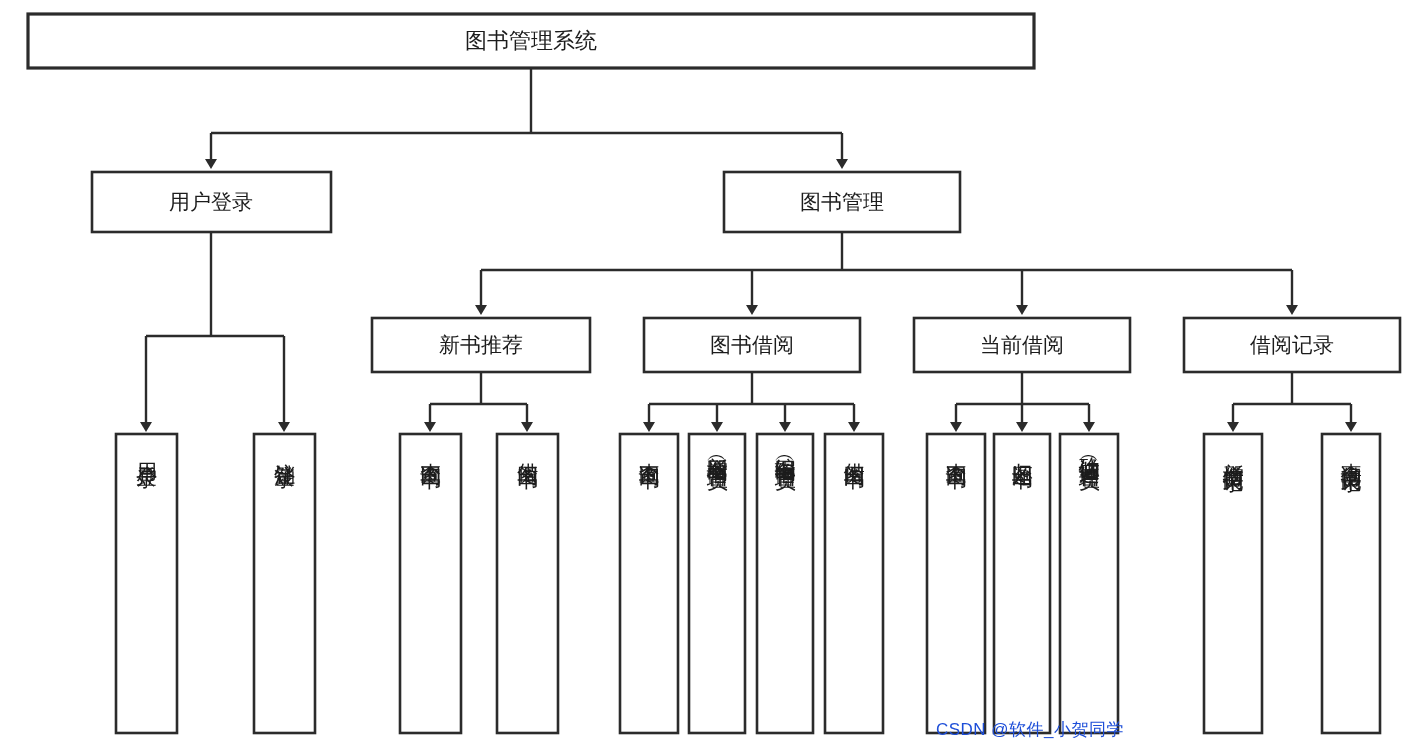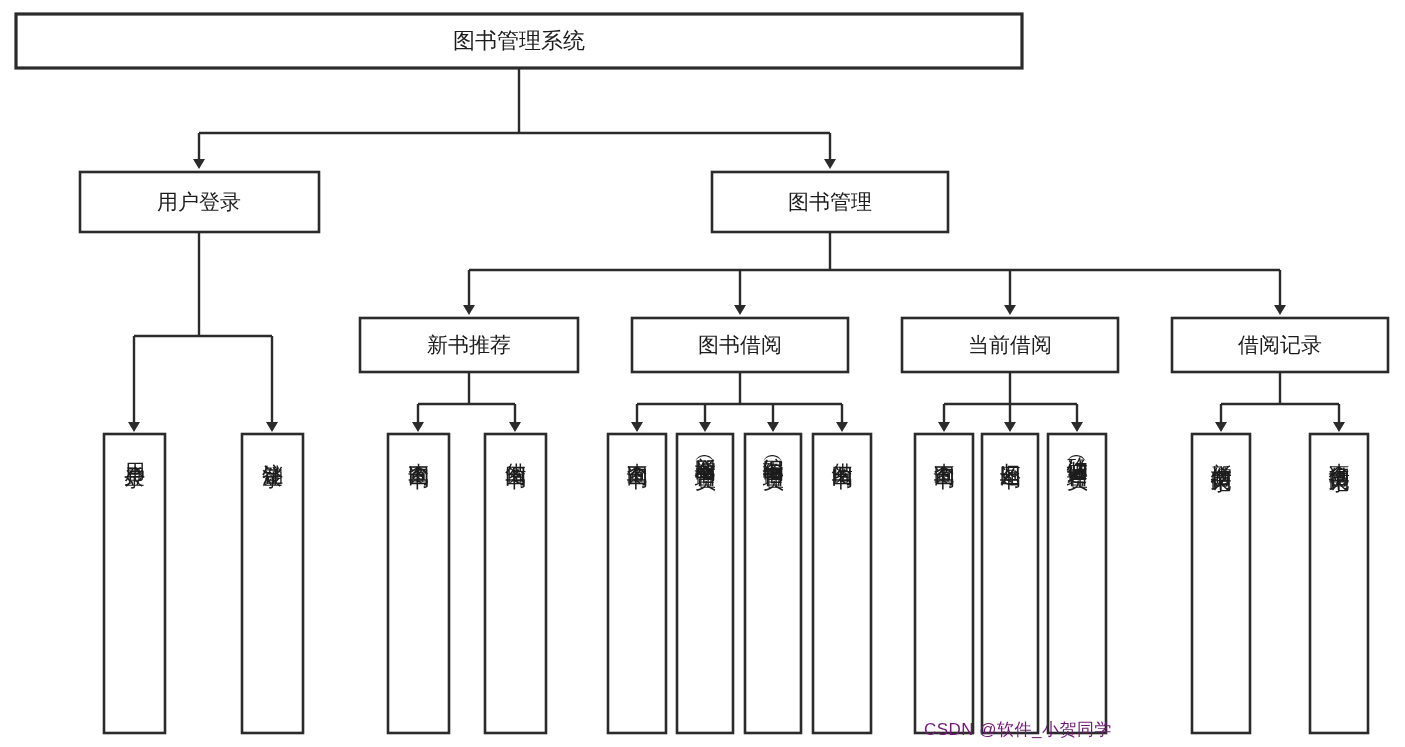--- a/index.html
+++ b/index.html
@@ -10,20 +10,21 @@
   body {
     width: 1405px;
     height: 747px;
     font-family: "Liberation Sans", "DejaVu Sans", sans-serif;
     overflow: hidden;
   }
   #diagram-root {
     position: relative;
     width: 1120px;
     height: 747px;
+    margin-left: 12px;
   }
   svg.diagram {
     position: absolute;
     top: 0;
     left: 0;
     width: 1405px;
     height: 747px;
     display: block;
   }
   .node-rect {
@@ -67,21 +68,21 @@
     letter-spacing: 2px;
     color: #1c1c1c;
     white-space: nowrap;
   }
   .watermark {
     position: absolute;
     right: 8px;
     bottom: 6px;
     font-family: "Liberation Sans", "DejaVu Sans", sans-serif;
     font-size: 17px;
-    color: #701a75;
+    color: #1d4ed8;
     letter-spacing: 0.5px;
     white-space: nowrap;
   }
 </style>
 </head>
 <body>
 
 <div id="diagram-root">
 
   <svg class="diagram" viewBox="0 0 1405 747" xmlns="http://www.w3.org/2000/svg">

